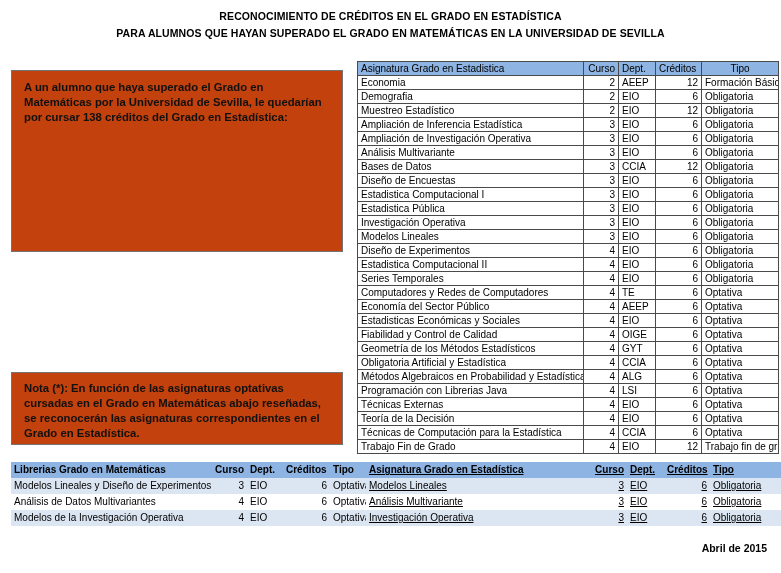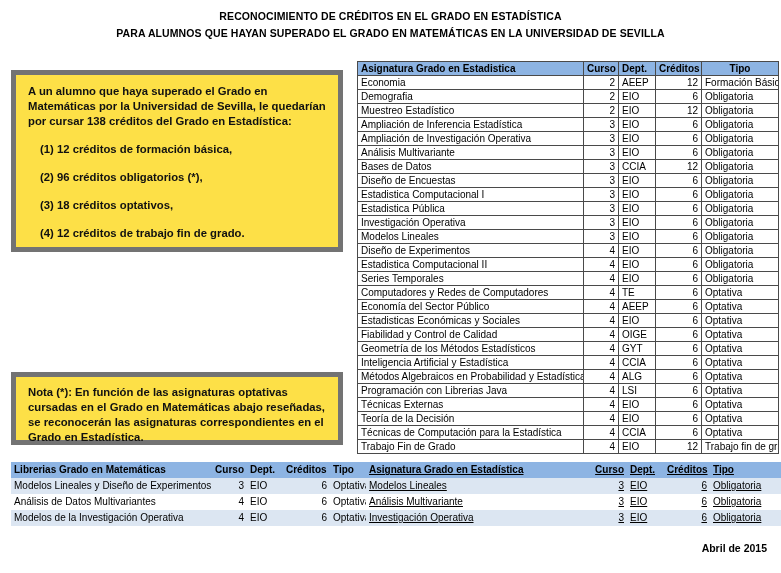--- a/index.html
+++ b/index.html
@@ -27,22 +27,22 @@
     font-size: 10.5px;
     font-weight: bold;
     line-height: 17px;
     letter-spacing: 0.1px;
     color: #000;
   }
 
   
   .info-box {
     position: absolute;
-    border: 5px solid #737373;
-    background: #fde047;
+    border: 1px solid #737373;
+    background: #c2410c;
     font-size: 11.3px;
     font-weight: bold;
     line-height: 15px;
     color: #111;
   }
   #box-main {
     left: 11px; top: 70px;
     width: 332px; height: 182px;
     padding: 9px 12px 8px 12px;
   }
@@ -70,21 +70,21 @@
   }
   #main-table th, #main-table td {
     border: 1px solid #4a4a4a;
     padding: 1px 3px 1px 3px;
     height: 13px;
     white-space: nowrap;
     overflow: hidden;
   }
   #main-table thead th {
     background: #8db4e3;
-    font-weight: bold;
+    font-weight: normal;
     border-color: #4a4a4a;
   }
   .c-asig  { width: 226px; text-align: left; }
   .c-curso { width: 35px;  text-align: right; }
   .c-dept  { width: 37px;  text-align: left; }
   .c-cred  { width: 46px;  text-align: right; }
   .c-tipo  { width: 77px;  text-align: left; }
   #main-table thead .c-curso { text-align: right; }
   #main-table thead .c-dept  { text-align: left; }
   #main-table thead .c-cred  { text-align: left; }
@@ -144,26 +144,20 @@
 
 <div id="page">
 
   <div class="title-block">
     <div class="title-line">RECONOCIMIENTO DE CRÉDITOS EN EL GRADO EN ESTADÍSTICA</div>
     <div class="title-line">PARA ALUMNOS QUE HAYAN SUPERADO EL GRADO EN MATEMÁTICAS EN LA UNIVERSIDAD DE SEVILLA</div>
   </div>
 
   <div class="info-box" id="box-main">
     <p class="intro-p">A un alumno que haya superado el Grado en Matemáticas por la Universidad de Sevilla, le quedarían por cursar 138 créditos del Grado en Estadística:</p>
-    <ul class="bullet-list">
-      <li>(1) 12 créditos de formación básica,</li>
-      <li>(2) 96 créditos obligatorios (*),</li>
-      <li>(3) 18 créditos optativos,</li>
-      <li>(4) 12 créditos de trabajo fin de grado.</li>
-    </ul>
   </div>
 
   <div class="info-box" id="box-nota">
     <p class="nota-p">Nota (*): En función de las asignaturas optativas cursadas en el Grado en Matemáticas abajo reseñadas, se reconocerán las asignaturas correspondientes en el Grado en Estadística.</p>
   </div>
 
   <table class="grid-table" id="main-table">
     <thead>
       <tr>
         <th class="c-asig">Asignatura Grado en Estadistica</th>
@@ -308,21 +302,21 @@
           <td class="c-tipo">Optativa</td>
         </tr>
         <tr>
           <td class="c-asig">Geometría de los Métodos Estadísticos</td>
           <td class="c-curso">4</td>
           <td class="c-dept">GYT</td>
           <td class="c-cred">6</td>
           <td class="c-tipo">Optativa</td>
         </tr>
         <tr>
-          <td class="c-asig">Inteligencia Artificial y Estadística</td>
+          <td class="c-asig">Obligatoria Artificial y Estadística</td>
           <td class="c-curso">4</td>
           <td class="c-dept">CCIA</td>
           <td class="c-cred">6</td>
           <td class="c-tipo">Optativa</td>
         </tr>
         <tr>
           <td class="c-asig">Métodos Algebraicos en Probabilidad y Estadística</td>
           <td class="c-curso">4</td>
           <td class="c-dept">ALG</td>
           <td class="c-cred">6</td>

